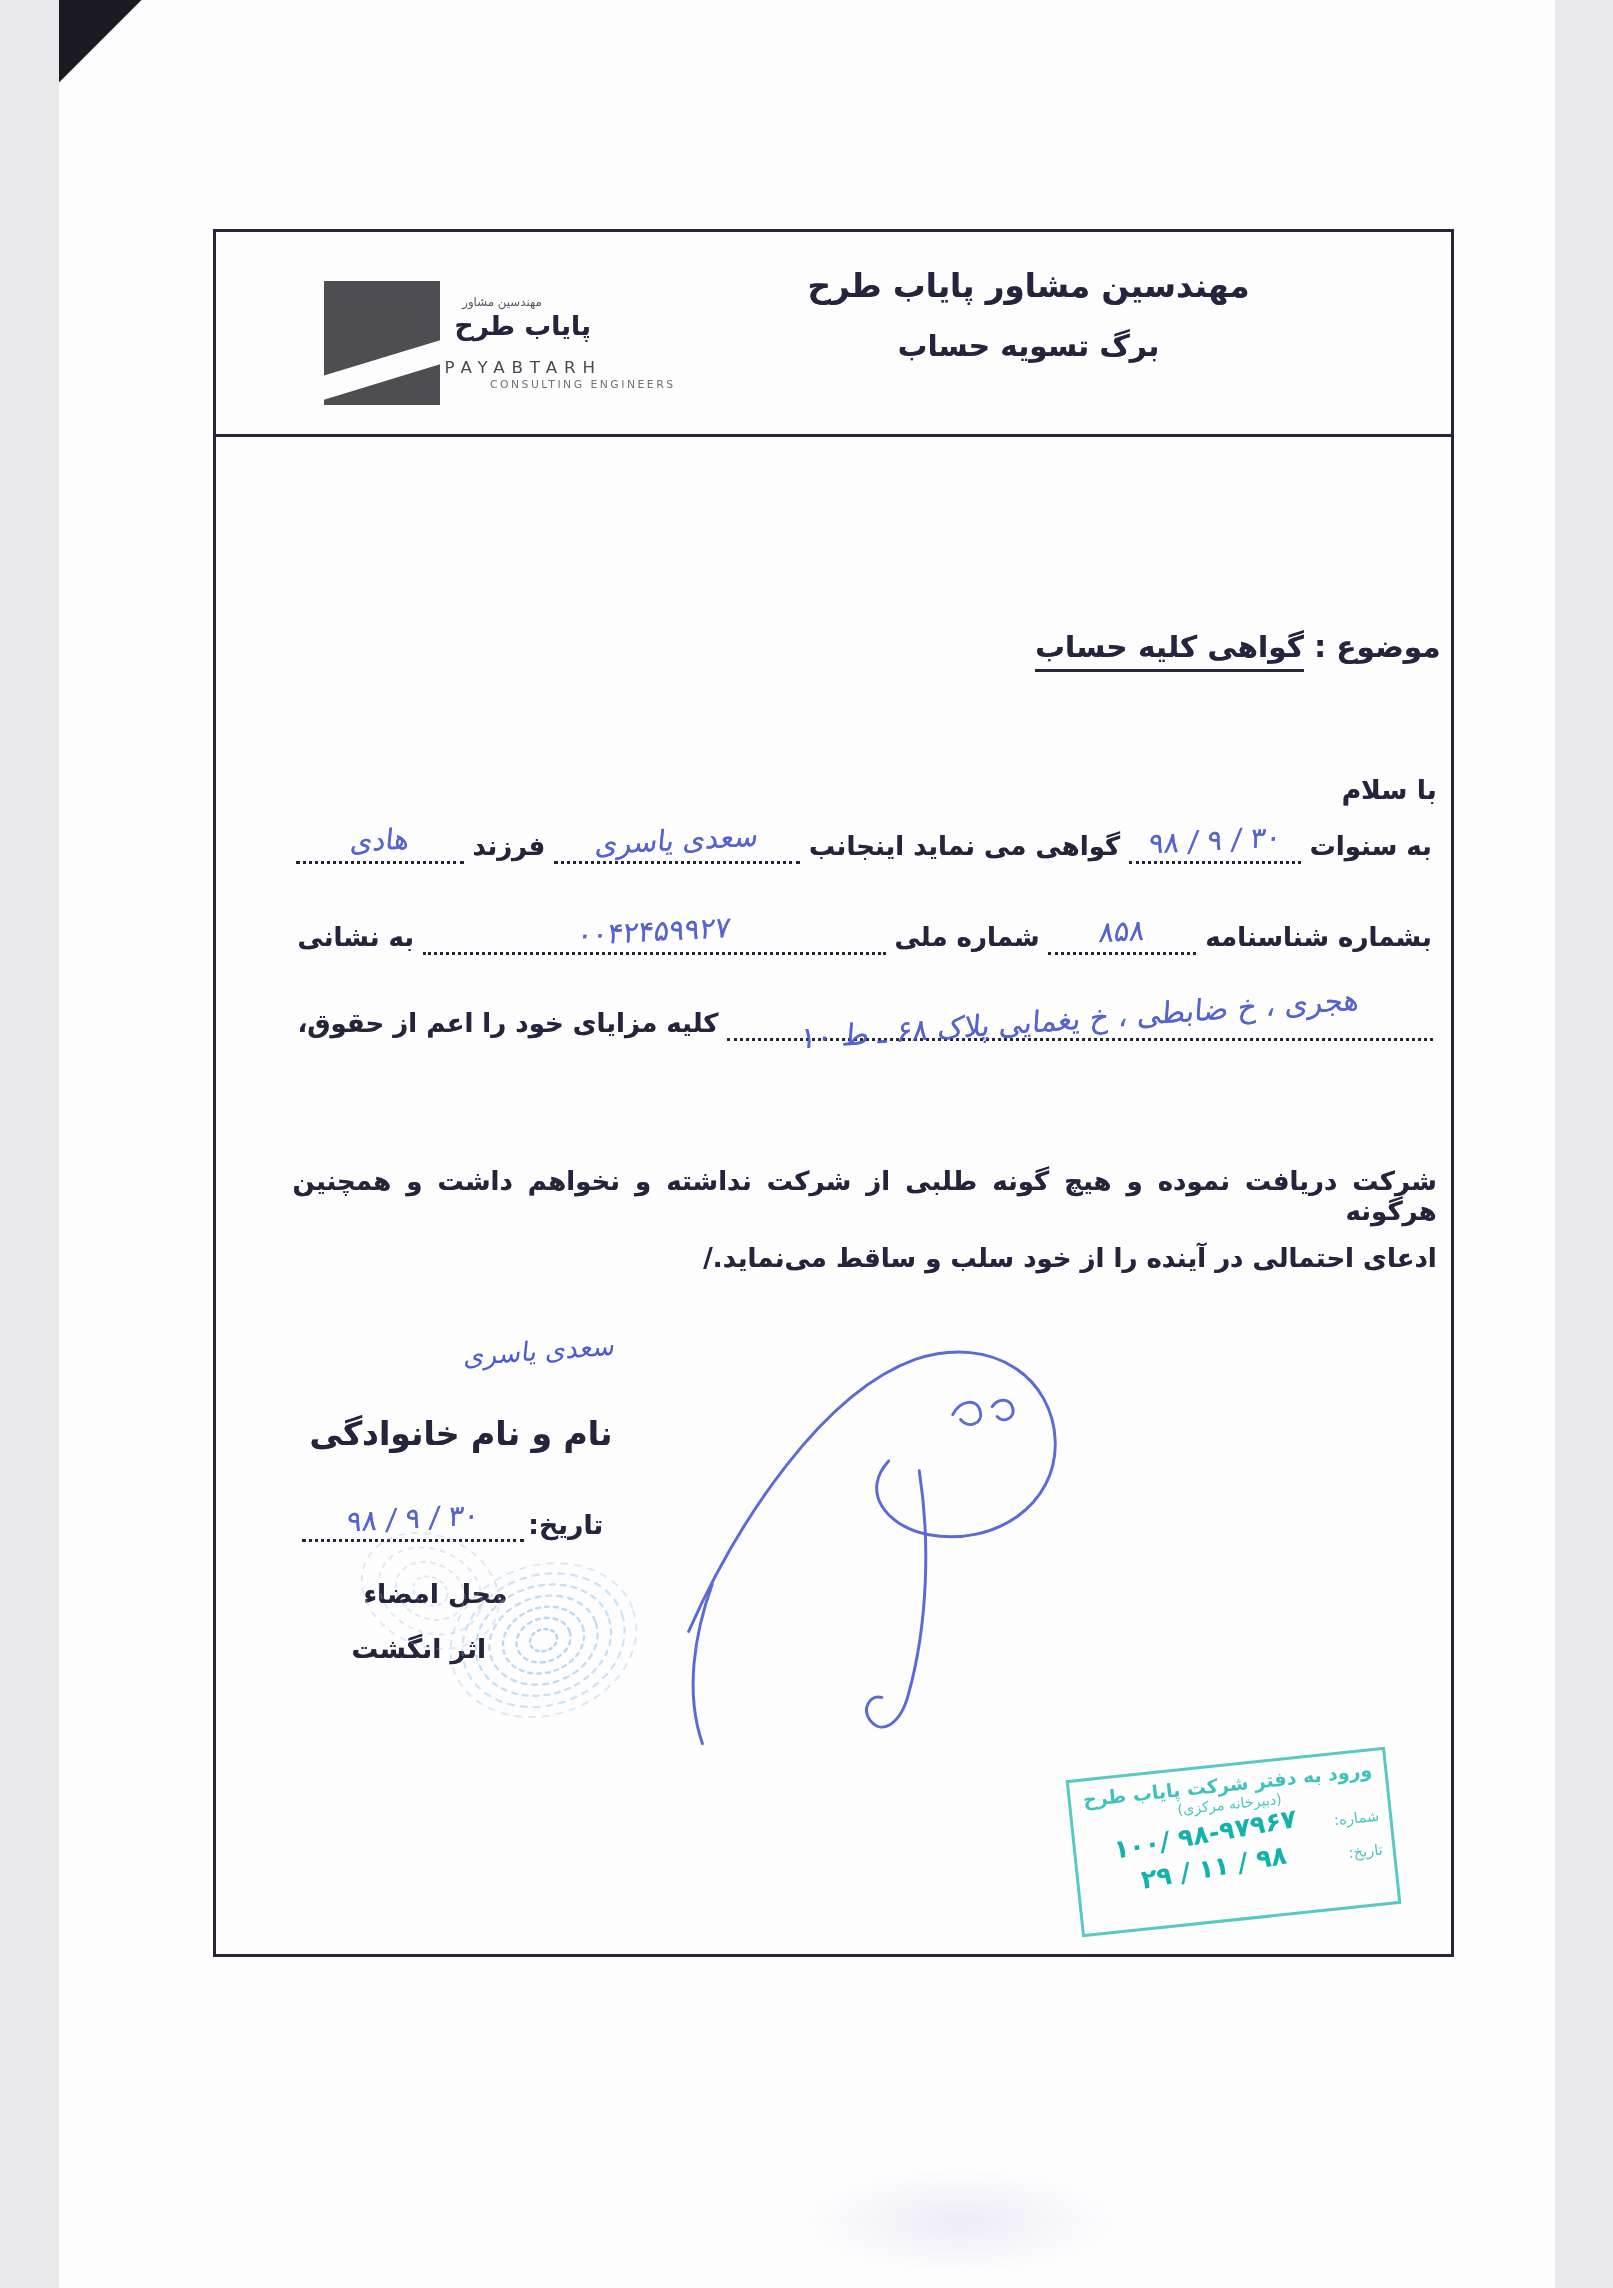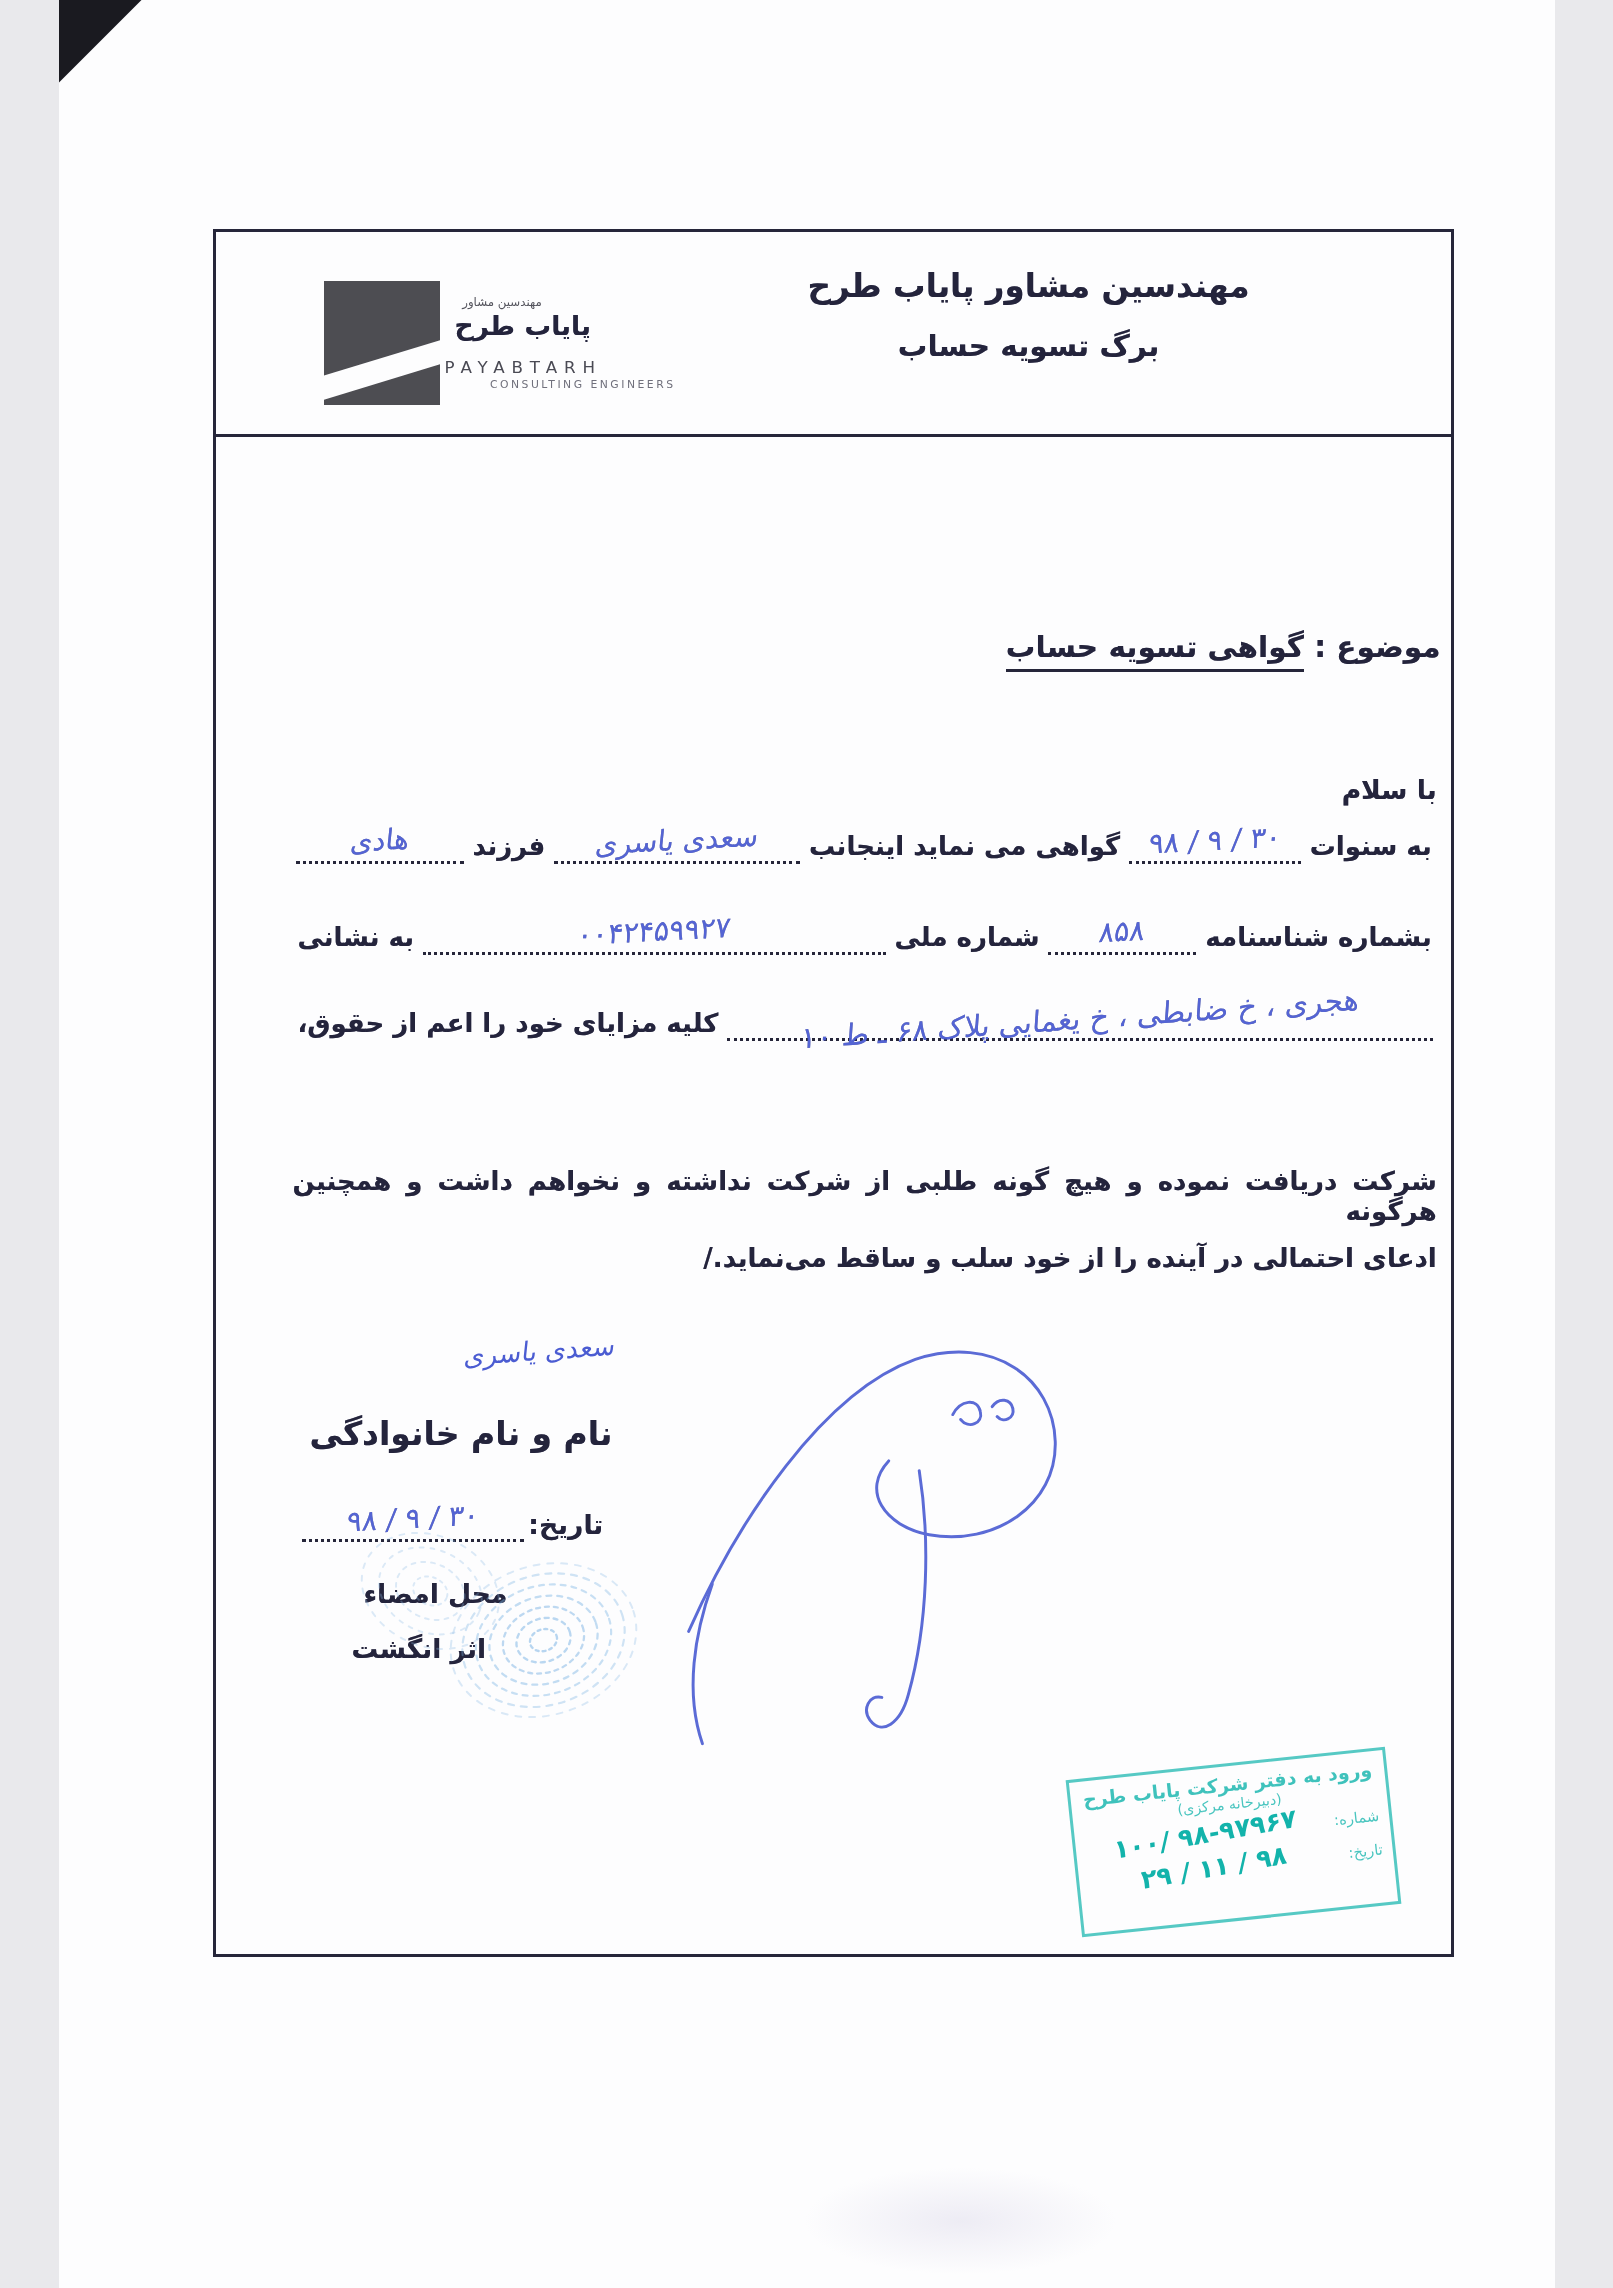--- a/index.html
+++ b/index.html
@@ -99,21 +99,21 @@
         <div class="logo-sub-en">CONSULTING ENGINEERS</div>
       </div>
       <div class="header-title">
         <div class="ht1 ink">مهندسین مشاور پایاب طرح</div>
         <div class="ht2 ink">برگ تسویه حساب</div>
       </div>
     </div>
 
     <div class="subject ink">
       <span>موضوع : </span>
-      <span class="val">گواهی تسویه حساب</span>
+      <span class="val">گواهی کلیه حساب</span>
     </div>
 
     <div class="salut ink">با سلام</div>
 
     <div class="bline flex ink" style="top:599px">
       <span class="t">به سنوات</span>
       <span class="fill" style="flex:0 0 172px">
         <span class="hand num">۹۸ / ۹ / ۳۰</span>
       </span>
       <span class="t">گواهی می نماید اینجانب</span>

